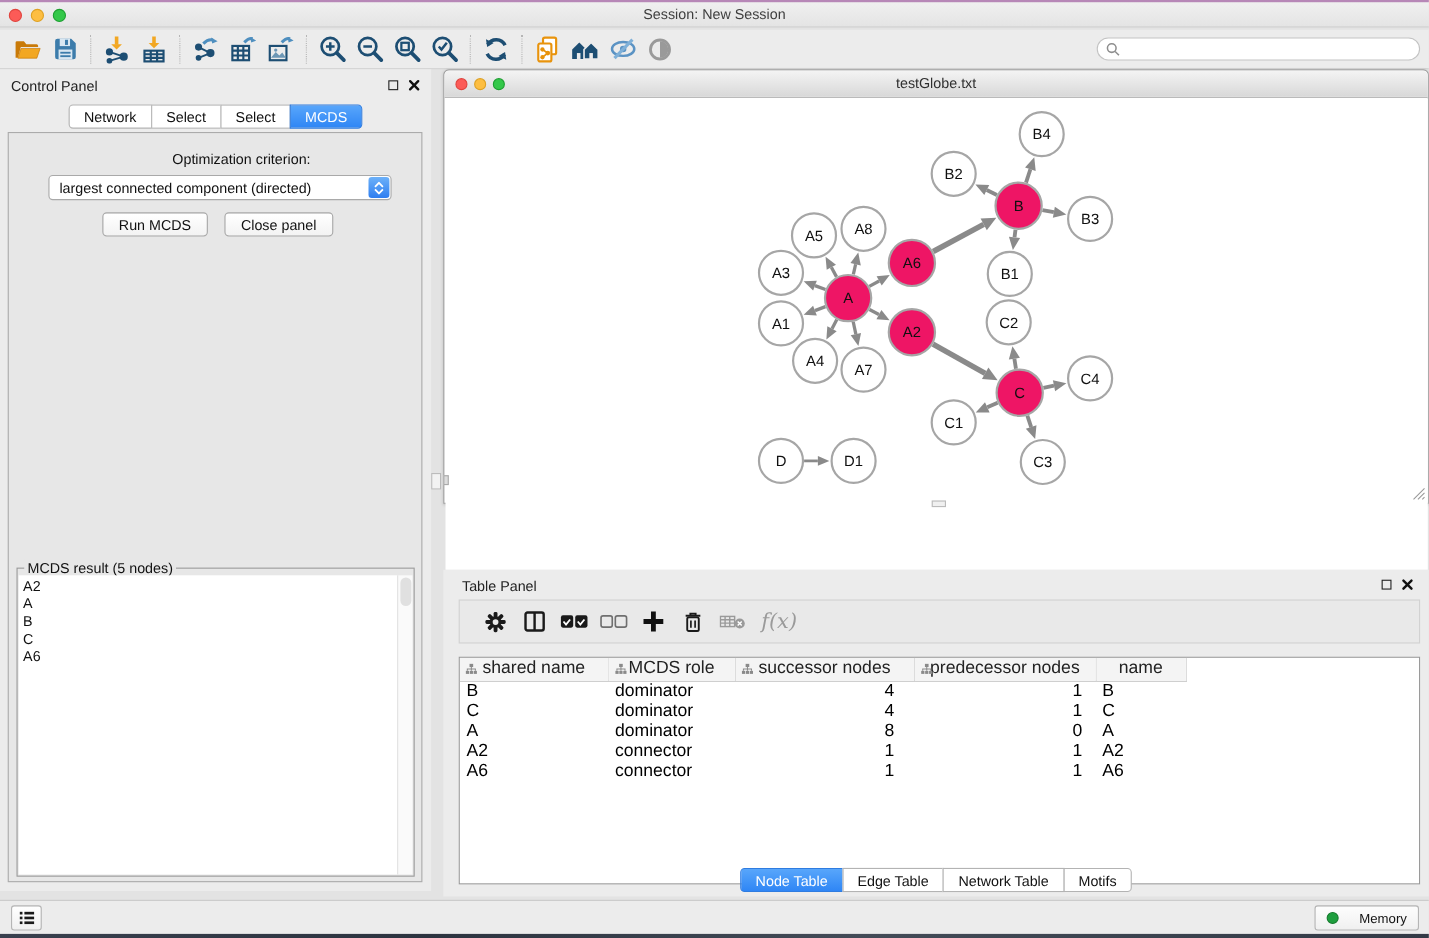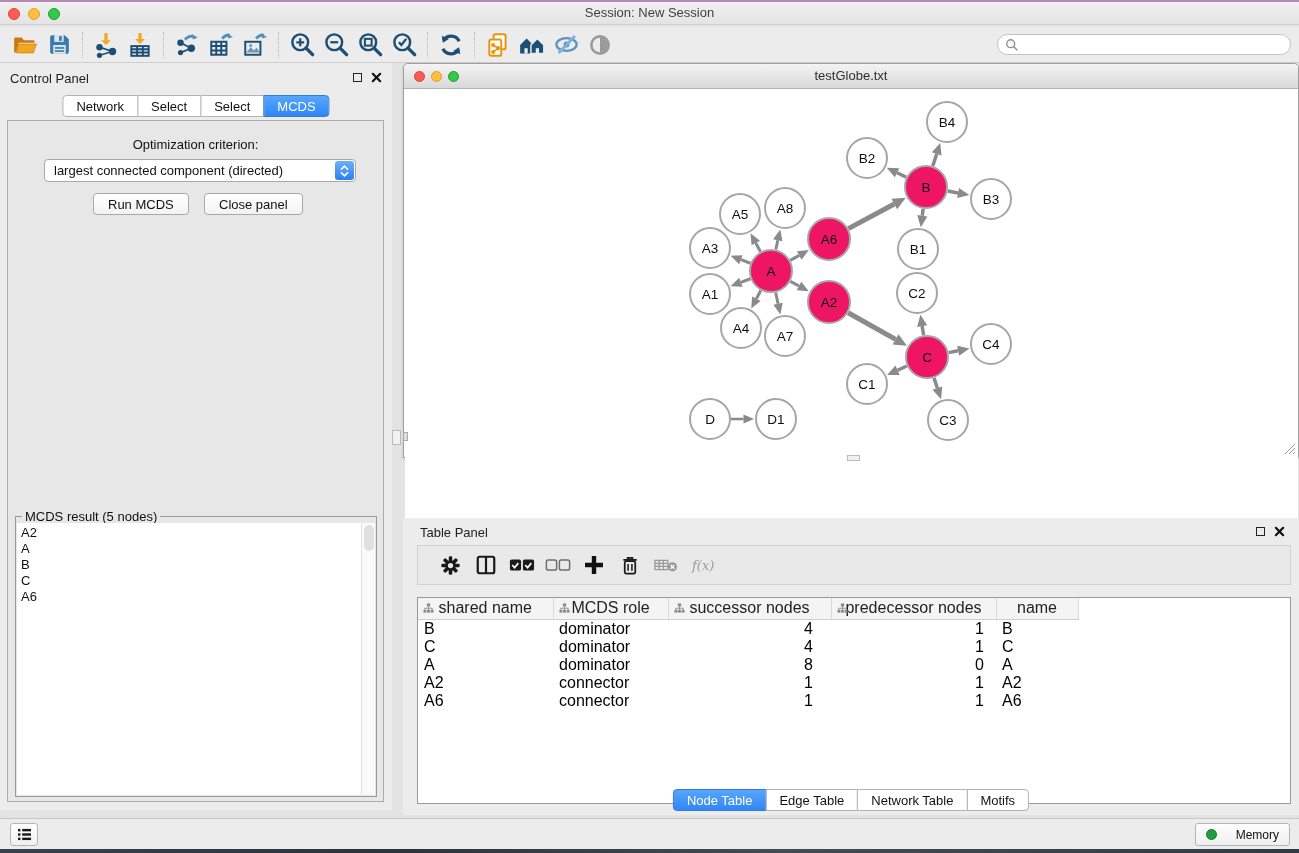--- a/index.html
+++ b/index.html
@@ -32,21 +32,21 @@
   
   #control-panel { left:0; top:63px; width:392px; height:747px; background:#ececec; }
   #cp-title-row { position:absolute; left:10px; top:8px; }
   #cp-ctl { position:absolute; right:10px; top:9px; }
   .seg { display:inline-flex; }
   .seg-btn { height:22px; padding:0 13px; font-size:13px; background:#fff; border:1px solid #b3b3b3; margin-left:-1px; color:#111; display:flex; align-items:center; cursor:pointer; }
   .seg-btn:first-child{ border-radius:4px 0 0 4px; margin-left:0;}
   .seg-btn:last-child{ border-radius:0 4px 4px 0;}
   .seg-btn.active{ background:linear-gradient(#58a6fb,#2f86f5); border-color:#2f7ce0; color:#fff; }
   #cp-tabs { position:absolute; left:50%; transform:translateX(-50%); top:32px; }
-  #cp-body { position:absolute; left:7px; top:57px; width:377px; height:682px; background:#e7e7e7; border:1px solid #ababab; }
+  #cp-body { position:absolute; left:7px; top:57px; width:377px; height:682px; background:#e7e7e7; border:1px solid #ababab;padding-left:24px; }
   #criterion-label { position:absolute; top:16px; width:100%; text-align:center; font-size:13px; color:#111; }
   #criterion-select { position:absolute; left:36px; top:38px; width:312px; height:23px; background:#fff; border:1px solid #a9a9a9; border-radius:4px; font-size:13px; color:#111; display:flex; align-items:center; padding-left:9px; cursor:pointer; }
   #criterion-stepper { position:absolute; right:1px; top:1px; width:19px; height:19px; border-radius:3px; background:linear-gradient(#6cb1f9,#2f7ef0); display:flex; flex-direction:column; align-items:center; justify-content:center; color:#fff; }
   #criterion-stepper svg{ display:block; }
   .btn { height:22px; background:linear-gradient(#ffffff,#f3f3f3); border:1px solid #a9a9a9; border-radius:4px; font-size:13px; color:#111; padding:0 14px; cursor:pointer; font-family:"Liberation Sans",sans-serif;}
   #run-btn { position:absolute; left:85px; top:72px; }
   #close-btn { position:absolute; left:196px; top:72px; }
   #result-box { position:absolute; left:7px; top:395px; width:362px; height:281px; border:1px solid #9a9a9a; }
   #result-legend { position:absolute; left:6px; top:-8px; background:#e7e7e7; padding:0 3px; font-size:13px; color:#111; }
   #result-list { position:absolute; left:1px; top:6px; right:15px; bottom:1px; background:#fff; font-size:13px; color:#111; padding:2px 0 0 4px; overflow:hidden; }
@@ -67,21 +67,21 @@
   #net-resize-grip { position:absolute; right:2px; bottom:2px; width:12px; height:12px; cursor:nwse-resize; }
   #net-bottom-handle { position:absolute; left:443px; bottom:-4px; width:13px; height:6px; background:#f0f0f0; border:1px solid #bbb; }
   #net-left-mark { position:absolute; left:-1px; top:368px; width:5px; height:9px; background:#ddd; border:1px solid #aaa; }
 
   
   #table-panel { left:403px; top:518px; width:896px; height:297px; background:#ececec; }
   #tp-title-row { position:absolute; left:17px; top:7px; }
   #tp-ctl { position:absolute; right:14px; top:8px; }
   #tp-toolbar { position:absolute; left:14px; top:27px; width:874px; height:40px; background:#e9e9e9; border:1px solid #d2d2d2; display:flex; align-items:center; padding-left:14px; }
   .tp-btn { width:36px; height:32px; border:none; background:transparent; display:flex; align-items:center; justify-content:center; cursor:pointer; }
-  #fx-label { font-family:"DejaVu Serif", serif; font-style:italic; font-size:13px; color:#9a9a9a; margin-left:8px; }
+  #fx-label { font-family:"DejaVu Serif", serif; font-style:italic; font-size:19px; color:#9a9a9a; margin-left:8px; }
   #tp-tablewrap { position:absolute; left:14px; top:79px; width:874px; height:207px; background:#fff; border:1px solid #9a9a9a; overflow:hidden; }
   table { border-collapse:collapse; table-layout:fixed; font-size:16px; }
   thead th { height:21px; background:#f4f4f4; border-bottom:1px solid #cfcfcf; border-right:1px solid #d9d9d9; font-weight:normal; color:#222; position:relative; }
   thead th .hicon { position:absolute; left:5px; top:5px; }
   tbody td { height:16px; color:#000; padding:0 6px; white-space:nowrap; overflow:hidden; }
   td.al { text-align:left; } td.ar { text-align:right; }
   tbody td:nth-child(3){ padding-right:18px; }
   tbody td:nth-child(4){ padding-right:12px; }
   #tp-tabs { position:absolute; left:50%; transform:translateX(-50%); top:271px; }
 

